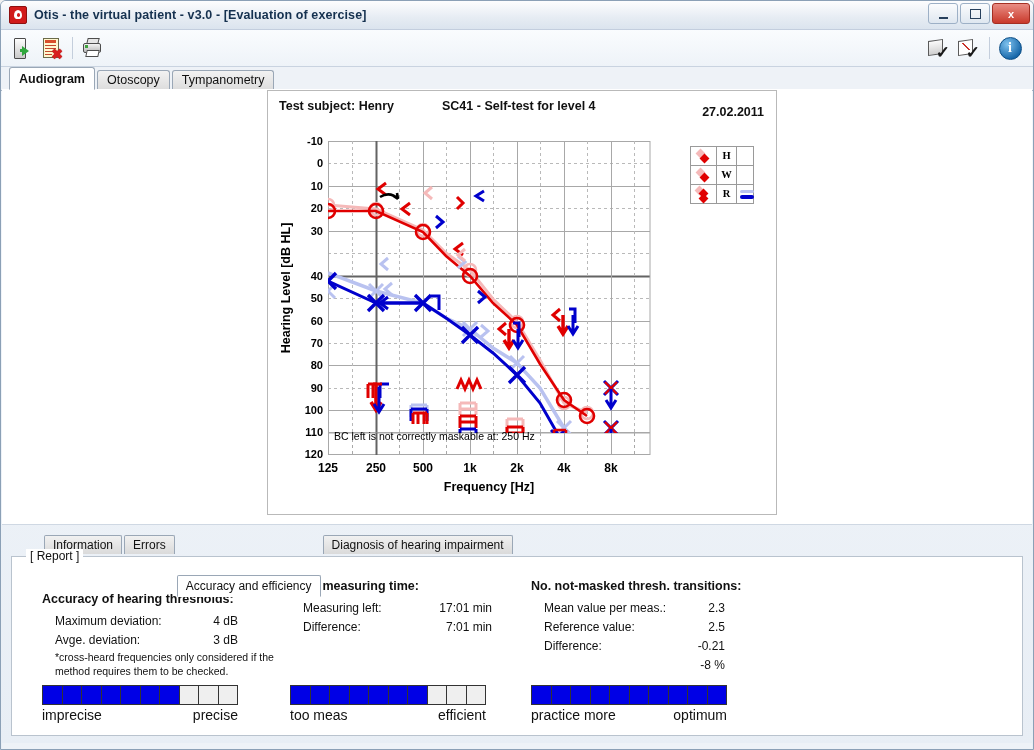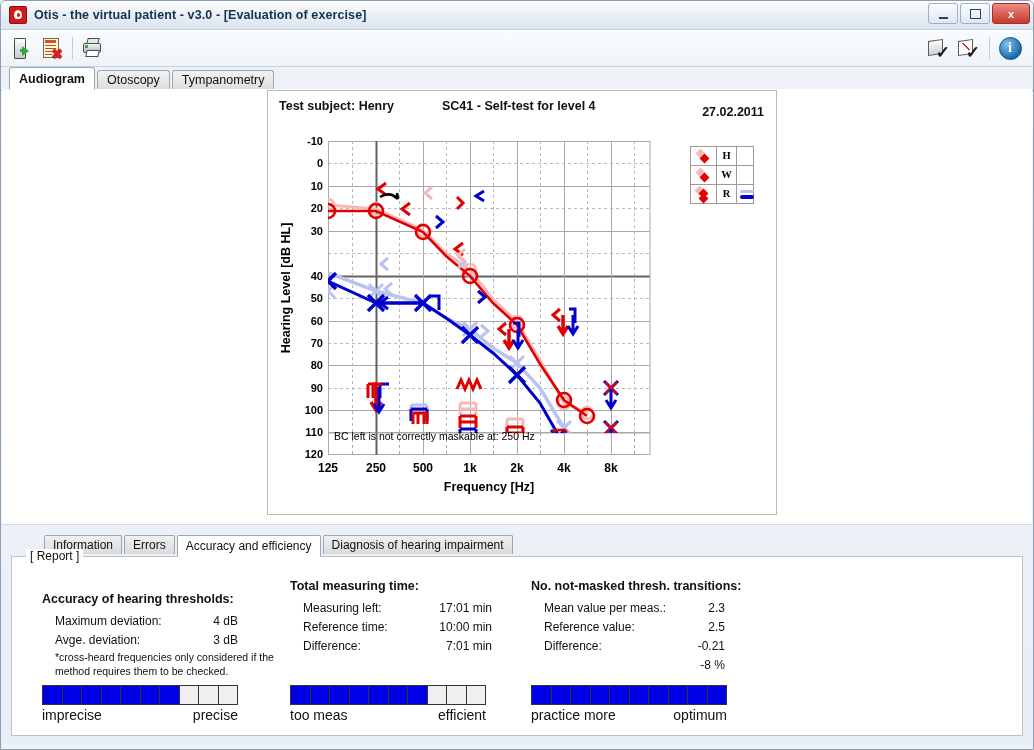--- a/index.html
+++ b/index.html
@@ -138,21 +138,21 @@
   
   .lowertabs{
     position:absolute;left:10px;top:534px;right:20px;height:22px;
     display:flex;align-items:flex-start;padding-left:33px;
   }
   .ltab{
     height:19px;line-height:18px;padding:0 8px;font-size:12px;color:#111;
     background:linear-gradient(#f1f1f1,#dadada);border:1px solid #9aa7b6;
     border-bottom:none;border-radius:2px 2px 0 0;margin-right:2px;box-sizing:border-box;
   }
-  .ltab.active{background:#fff;height:22px;line-height:21px;border-bottom:1px solid #fff;z-index:3;position:relative;}
+  .ltab.active{background:#fff;height:22px;line-height:21px;border-bottom:1px solid #fff;z-index:3;position:relative;margin-top:40px;}
   .reportbox{
     position:absolute;left:10px;top:555px;right:10px;height:180px;
     background:#fff;border:1px solid #b9c3ce;box-sizing:border-box;
   }
   .grp-label{position:absolute;left:14px;top:-8px;background:#fff;padding:0 4px;font-size:12px;color:#111;}
   .cols{position:absolute;left:0;top:22px;width:100%;}
   .col{position:absolute;top:0;}
   .col.c1{left:30px;width:240px;margin-top:13px;}
   .col.c2{left:278px;width:230px;}
   .col.c3{left:519px;width:250px;}
@@ -564,24 +564,20 @@
         <div class="note">*cross-heard frequencies only considered if the method requires them to be checked.</div>
       </div>
 
       <div class="col c2">
         <h4>Total measuring time:</h4>
         <div class="row">
           <span>Measuring left:</span>
           <span class="v">17:01 min</span>
         </div>
         <div class="row">
-          <span>Reference time:</span>
-          <span class="v">10:00 min</span>
-        </div>
-        <div class="row">
           <span>Difference:</span>
           <span class="v">7:01 min</span>
         </div>
       </div>
 
       <div class="col c3">
         <h4>No. not-masked thresh. transitions:</h4>
         <div class="row">
           <span>Mean value per meas.:</span>
           <span class="v">2.3</span>

